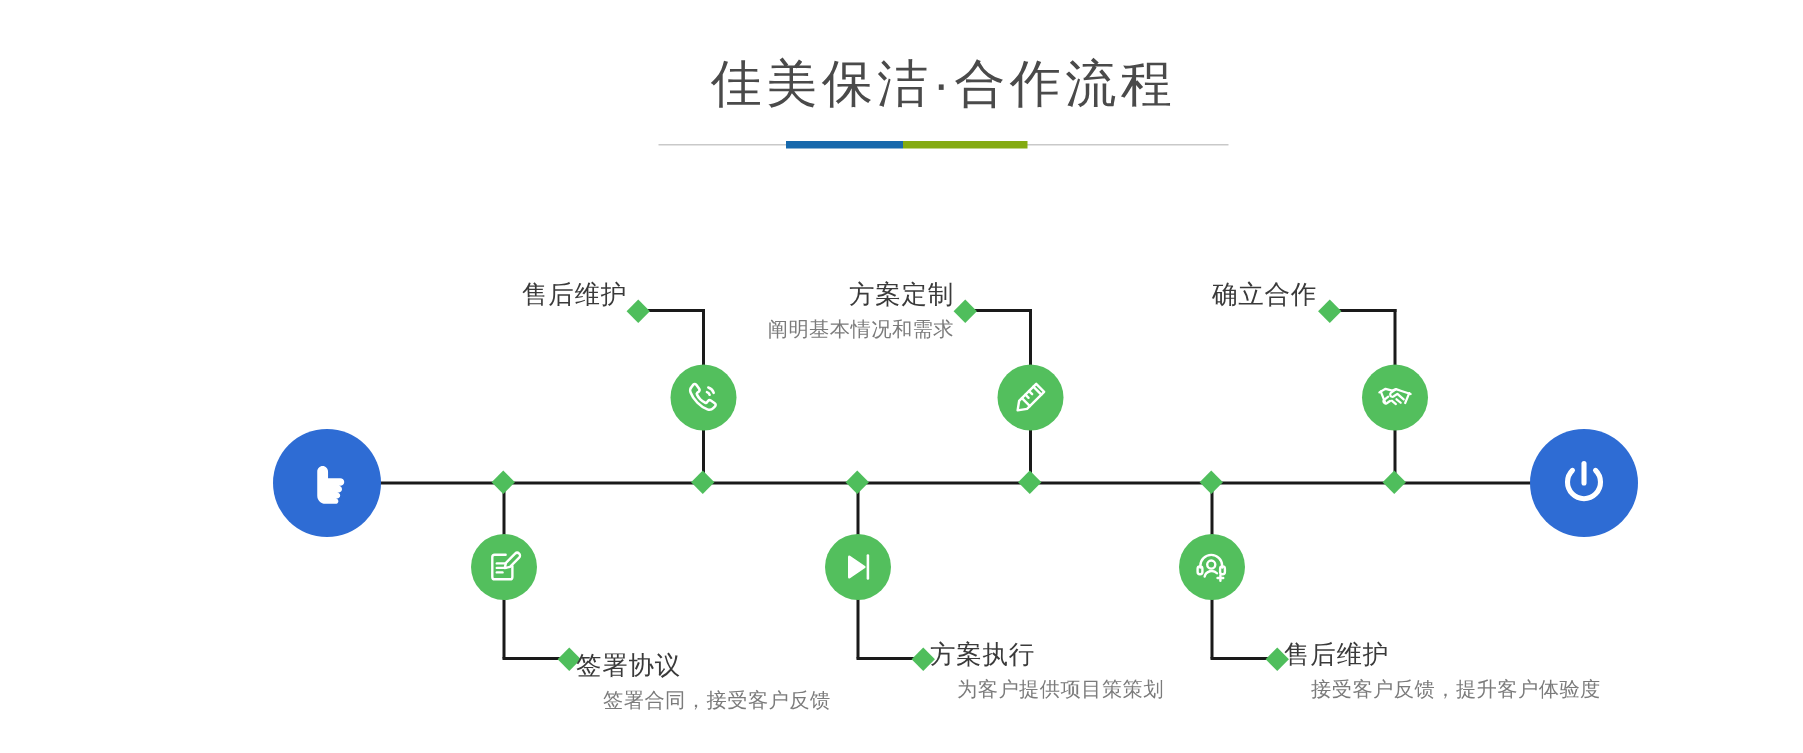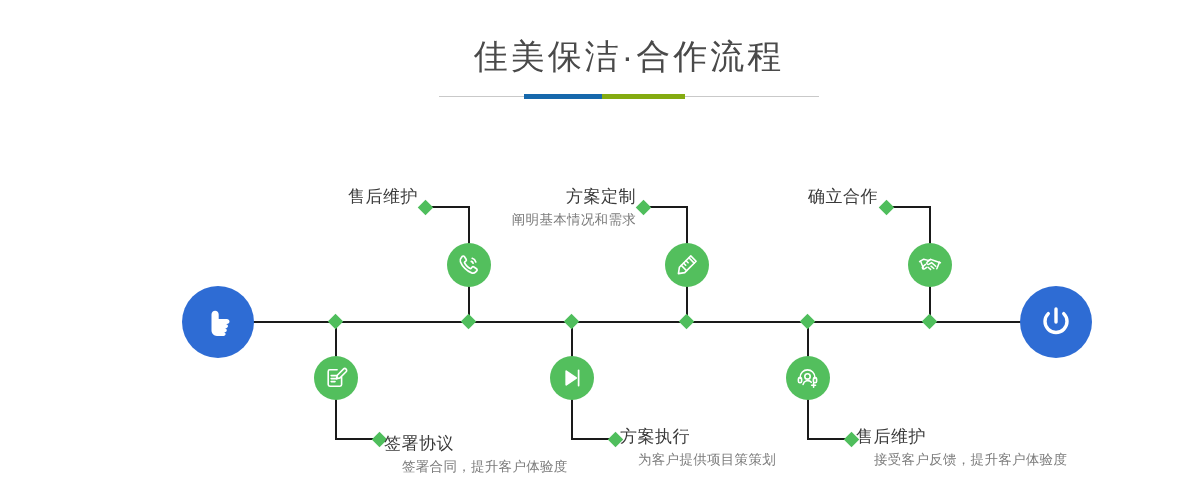--- a/index.html
+++ b/index.html
@@ -219,21 +219,21 @@
           <path d="M18.6 12.4v7.2a1.6 1.6 0 0 1-1.6 1.6H6.8a1.6 1.6 0 0 1-1.6-1.6V6.4a1.6 1.6 0 0 1 1.6-1.6h7.3"></path>
           <line x1="8.2" y1="10.6" x2="14" y2="10.6"></line>
           <line x1="8.2" y1="13.6" x2="14" y2="13.6"></line>
           <line x1="8.2" y1="16.6" x2="12" y2="16.6"></line>
           <path d="M20.4 4.1a1.9 1.9 0 0 1 2.7 2.7l-6.1 6.1-3.5.8.8-3.5 6.1-6.1z"></path>
         </svg>
       </span>
     </div>
     <div class="label below" style="left:356px; top:433px; width:250px;">
       <div class="l-title">签署协议</div>
-      <div class="l-sub">签署合同，提升客户体验度</div>
+      <div class="l-sub">签署合同，接受客户反馈</div>
     </div>
   </div>
 
   <div class="branch">
     <div class="conn v-line" style="left:658px; top:206px; height:116px;"></div>
     <div class="conn h-line" style="left:616px; top:206px; width:44px;"></div>
     <div class="diamond" style="left:610px; top:202px;"></div>
     <div class="diamond" style="left:653px; top:316px;"></div>
     <div class="node-circle" style="left:637px; top:243px;">
       <span>

